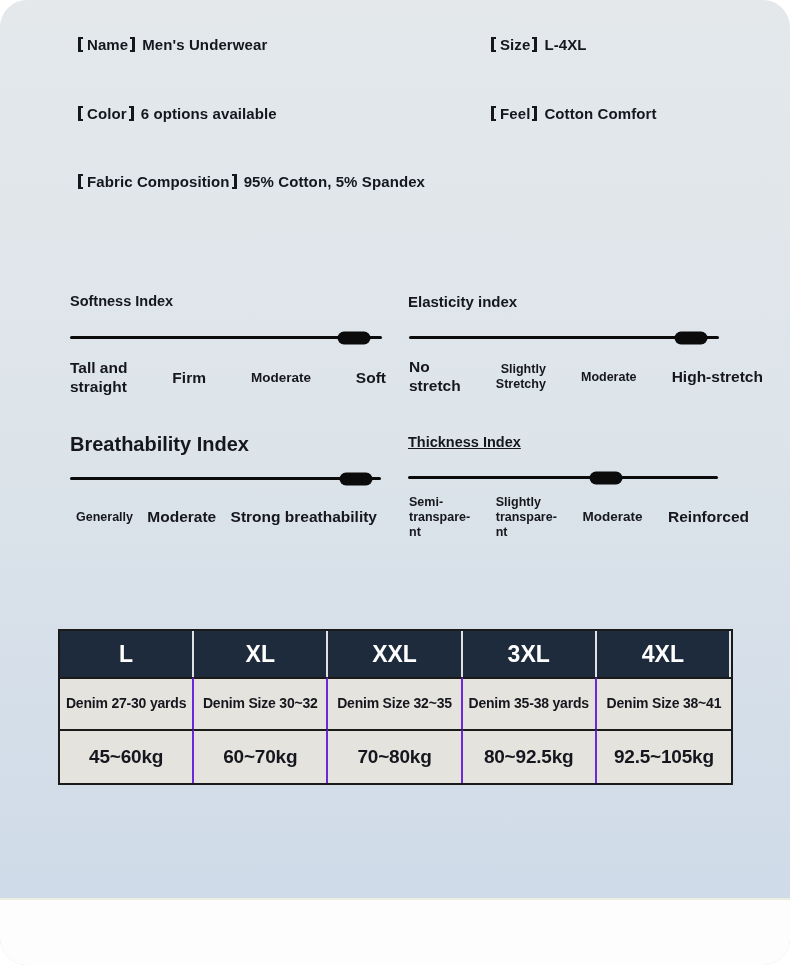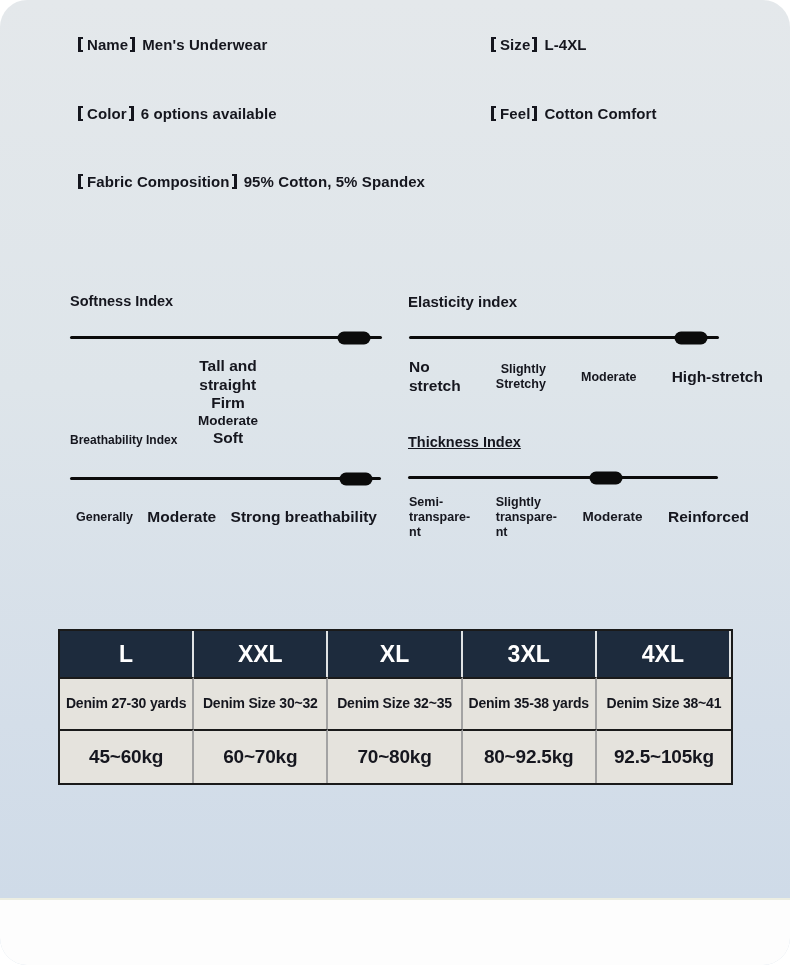--- a/index.html
+++ b/index.html
@@ -44,21 +44,21 @@
     border:2px solid #1a1a1a; background:#1a1a1a; }
   .size-table .hcell {
     background:#1d2b3d; color:#ffffff; font-weight:bold; font-size:23px;
     height:46px; display:flex; align-items:center; justify-content:center;
     border-right:2px solid #dfe2e4;
   }
   .size-table .hcell:last-child { border-right:none; }
   .size-table .cell {
     background:#e5e3dd; font-weight:bold;
     display:flex; align-items:center; justify-content:center; text-align:center;
-    border-right:2px solid #a3a3a3; border-top:2px solid #1a1a1a;
+    border-right:2px solid #6d28d9; border-top:2px solid #1a1a1a;
     padding:2px 5px; line-height:1.25; letter-spacing:-0.2px;
   }
   .size-table .cell:nth-child(5n) { border-right:none; }
   .size-table .denim { height:52px; font-size:14px; }
   .size-table .weight { height:54px; font-size:19px; }
 
   
   .disclaimer {
     font-weight:bold; font-size:13.5px; line-height:1.22;
     white-space:pre-line; letter-spacing:-0.1px; color:#121319;
@@ -89,21 +89,21 @@
   </div>
   <div class="abs info" style="left:78px; top:173px;">
     <span class="bk bk-l"></span><span>Fabric Composition</span><span class="bk bk-r"></span><span>95% Cotton, 5% Spandex</span>
   </div>
 
   <div class="abs idx-title" style="left:70px; top:293px; font-size:14.5px;">Softness Index</div>
   <div class="abs slider" style="left:70px; top:331px; width:312px;">
     <div class="track"></div>
     <div class="handle" style="left: 91%;"></div>
   </div>
-  <div class="abs scale-row" style="left:70px; top:357px; width:316px; height:42px;flex-direction:column;">
+  <div class="abs scale-row" style="left:70px; top:357px; width:316px; height:42px;">
     <span class="scale-lbl first lbl-lg">Tall and
 straight</span>
     <span class="scale-lbl lbl-lg">Firm</span>
     <span class="scale-lbl lbl-md">Moderate</span>
     <span class="scale-lbl lbl-lg">Soft</span>
   </div>
 
   <div class="abs idx-title" style="left:408px; top:293px; font-size:15px;">Elasticity index</div>
   <div class="abs slider" style="left:409px; top:331px; width:310px;">
     <div class="track"></div>
@@ -111,21 +111,21 @@
   </div>
   <div class="abs scale-row" style="left:409px; top:356px; width:354px; height:42px;">
     <span class="scale-lbl first lbl-lg">No
 stretch</span>
     <span class="scale-lbl lbl-sm">Slightly
 Stretchy</span>
     <span class="scale-lbl lbl-sm">Moderate</span>
     <span class="scale-lbl lbl-lg">High-stretch</span>
   </div>
 
-  <div class="abs idx-title" style="left:70px; top:433px; font-size:12px;">Breathability Index</div>
+  <div class="abs idx-title" style="left:70px; top:433px; font-size:20px;">Breathability Index</div>
   <div class="abs slider" style="left:70px; top:472px; width:311px;">
     <div class="track"></div>
     <div class="handle" style="left: 92%;"></div>
   </div>
   <div class="abs scale-row" style="left:76px; top:503px; width:301px; height:28px;">
     <span class="scale-lbl first lbl-sm">Generally</span>
     <span class="scale-lbl lbl-lg">Moderate</span>
     <span class="scale-lbl lbl-lg">Strong breathability</span>
   </div>
 
@@ -140,22 +140,22 @@
 nt</span>
     <span class="scale-lbl first lbl-sm">Slightly
 transpare-
 nt</span>
     <span class="scale-lbl lbl-md">Moderate</span>
     <span class="scale-lbl lbl-lg">Reinforced</span>
   </div>
 
   <div class="abs size-table" style="left:58px; top:629px; width:675px;">
     <div class="hcell">L</div>
+    <div class="hcell">XL</div>
     <div class="hcell">XXL</div>
-    <div class="hcell">XL</div>
     <div class="hcell">3XL</div>
     <div class="hcell">4XL</div>
 
     <div class="cell denim">Denim 27-30 yards</div>
     <div class="cell denim">Denim Size 30~32</div>
     <div class="cell denim">Denim Size 32~35</div>
     <div class="cell denim">Denim 35-38 yards</div>
     <div class="cell denim">Denim Size 38~41</div>
 
     <div class="cell weight">45~60kg</div>

